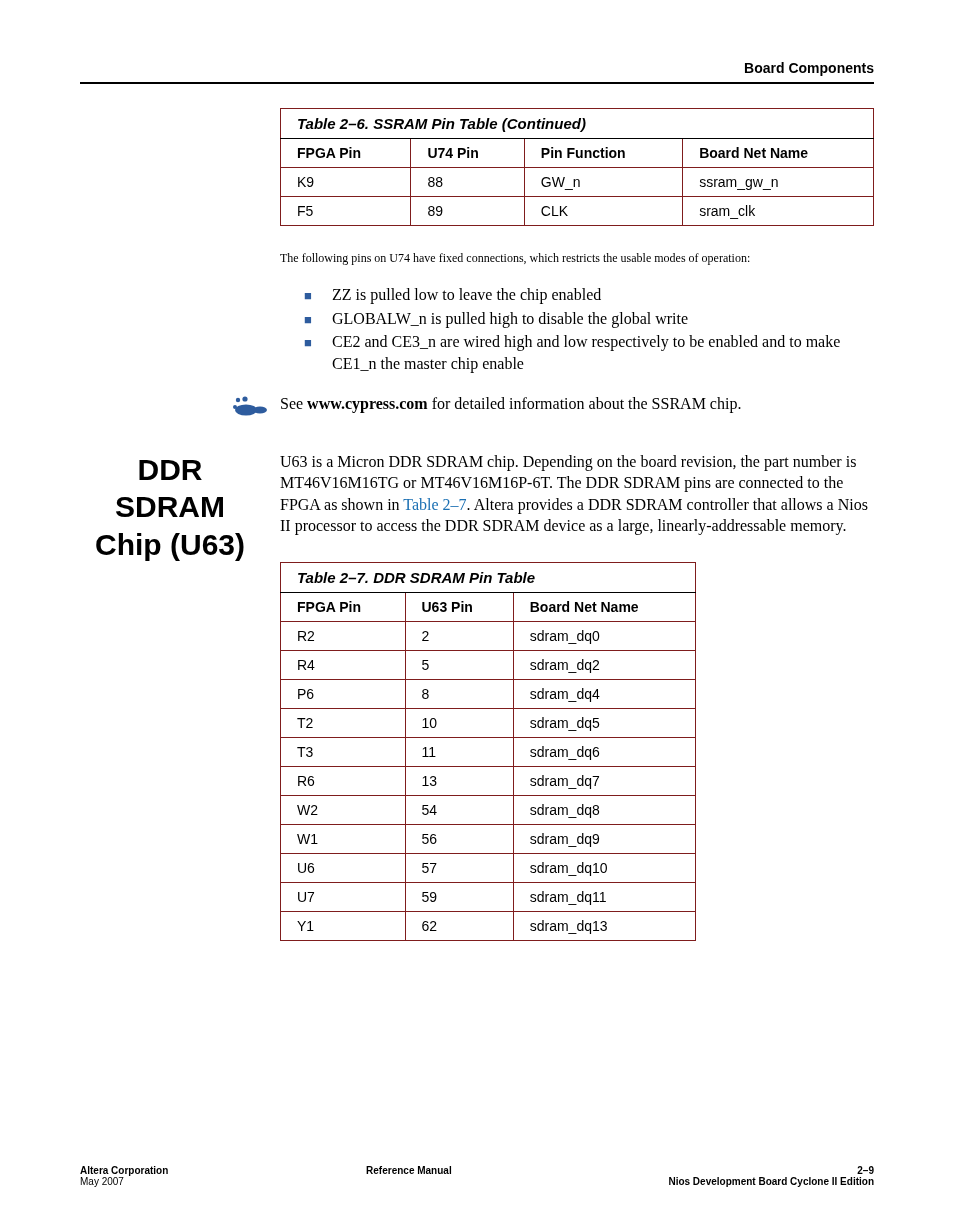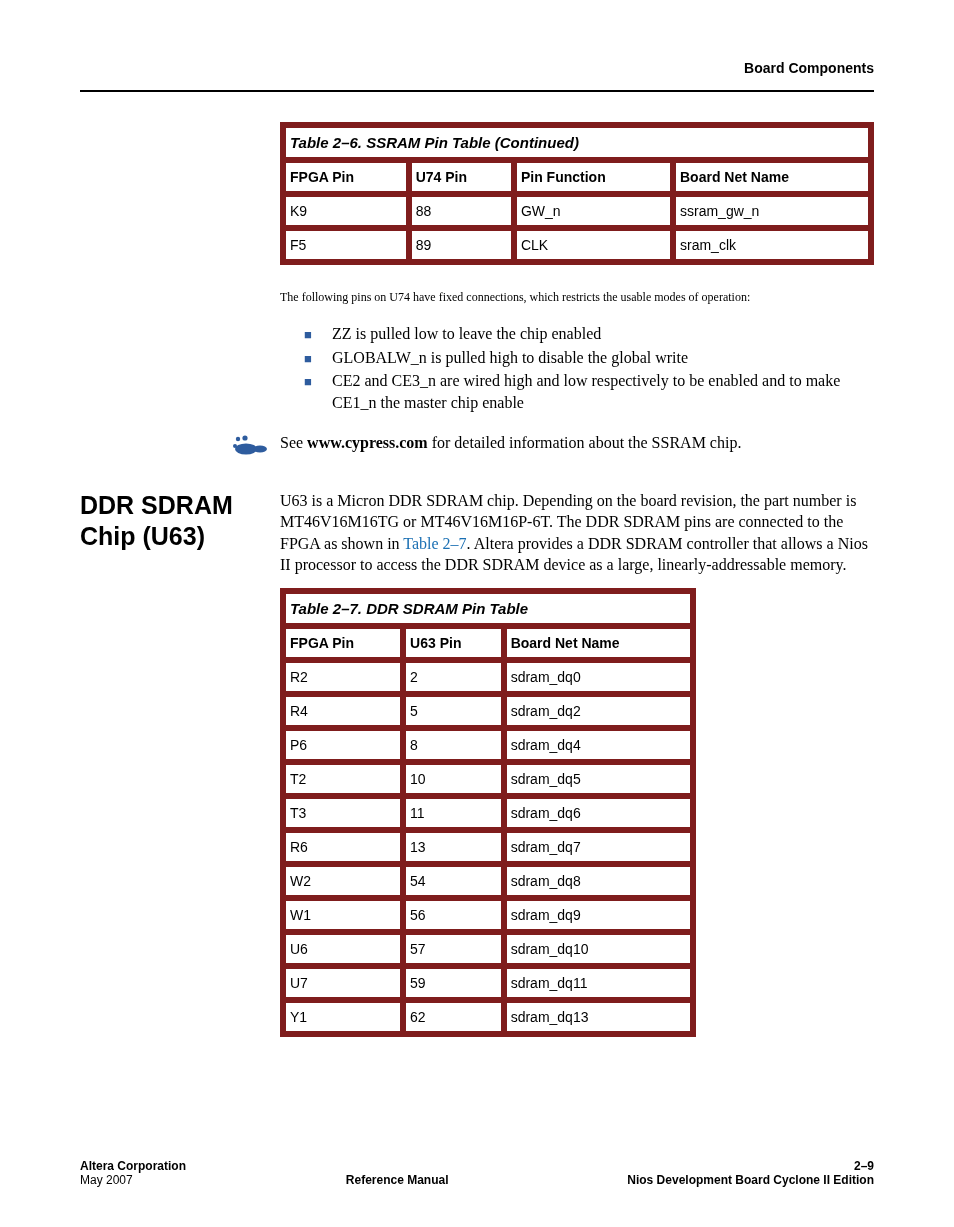--- a/index.html
+++ b/index.html
@@ -10,40 +10,40 @@
     body {
       font-family: "Times New Roman", Times, serif;
       background: #fff;
       width: 954px;
       height: 1227px;
       position: relative;
       padding: 60px 80px 40px 80px;
     }
     .header-area {
       border-bottom: 2.5px solid #000;
-      padding-bottom: 14px;
-      margin-bottom: 30px;
+      padding-bottom: 6px;
+      margin-bottom: 24px;
     }
     .header-text {
       text-align: right;
       font-family: Arial, Helvetica, sans-serif;
       font-weight: bold;
       font-size: 14px;
     }
     .content-area {
       margin-left: 200px;
     }
     .pin-table {
       border-collapse: collapse;
       width: 100%;
       margin-bottom: 24px;
     }
     .pin-table th, .pin-table td {
-      border: 6px solid #7f1d1d;
-      padding: 6px 4px;
+      border: 1px solid #7f1d1d;
+      padding: 6px 16px;
       text-align: left;
       font-size: 14px;
       font-family: Arial, Helvetica, sans-serif;
       margin-top: 37px;
     }
     .pin-table .title-row th {
       font-family: Arial, Helvetica, sans-serif;
       font-weight: bold;
       font-style: italic;
       font-size: 15px;
@@ -102,45 +102,45 @@
     }
     .link-text b {
       font-weight: bold;
     }
     .section-heading {
       position: absolute;
       left: 80px;
       width: 180px;
       font-family: Arial, Helvetica, sans-serif;
       font-weight: bold;
-      font-size: 25px;
+      font-size: 30px;
       line-height: 1.25;
+      text-align: center;
     }
     .section-body {
       font-size: 16px;
       line-height: 1.35;
       font-family: "Book Antiqua", Palatino, "Palatino Linotype", serif;
-      margin-bottom: 12px;
+      margin-bottom: 25px;
     }
     .table-link {
       color: #1a6fb3;
     }
     .table27 {
       width: 70%;
     }
     .footer {
       position: absolute;
       bottom: 40px;
       left: 80px;
       right: 80px;
       display: flex;
       justify-content: space-between;
       font-family: Arial, Helvetica, sans-serif;
-      font-size: 12px;
-      align-items: flex-end;
+      font-size: 10px;
     }
     .footer-left {
       text-align: left;
     }
     .footer-center {
       text-align: center;
       font-weight: bold;
     }
     .footer-right {
       text-align: right;

